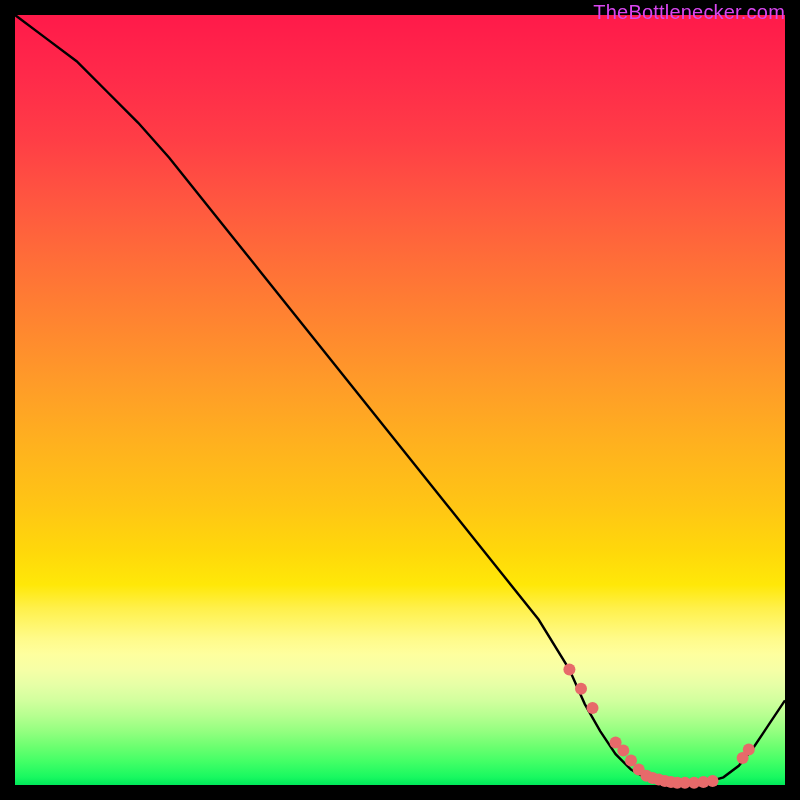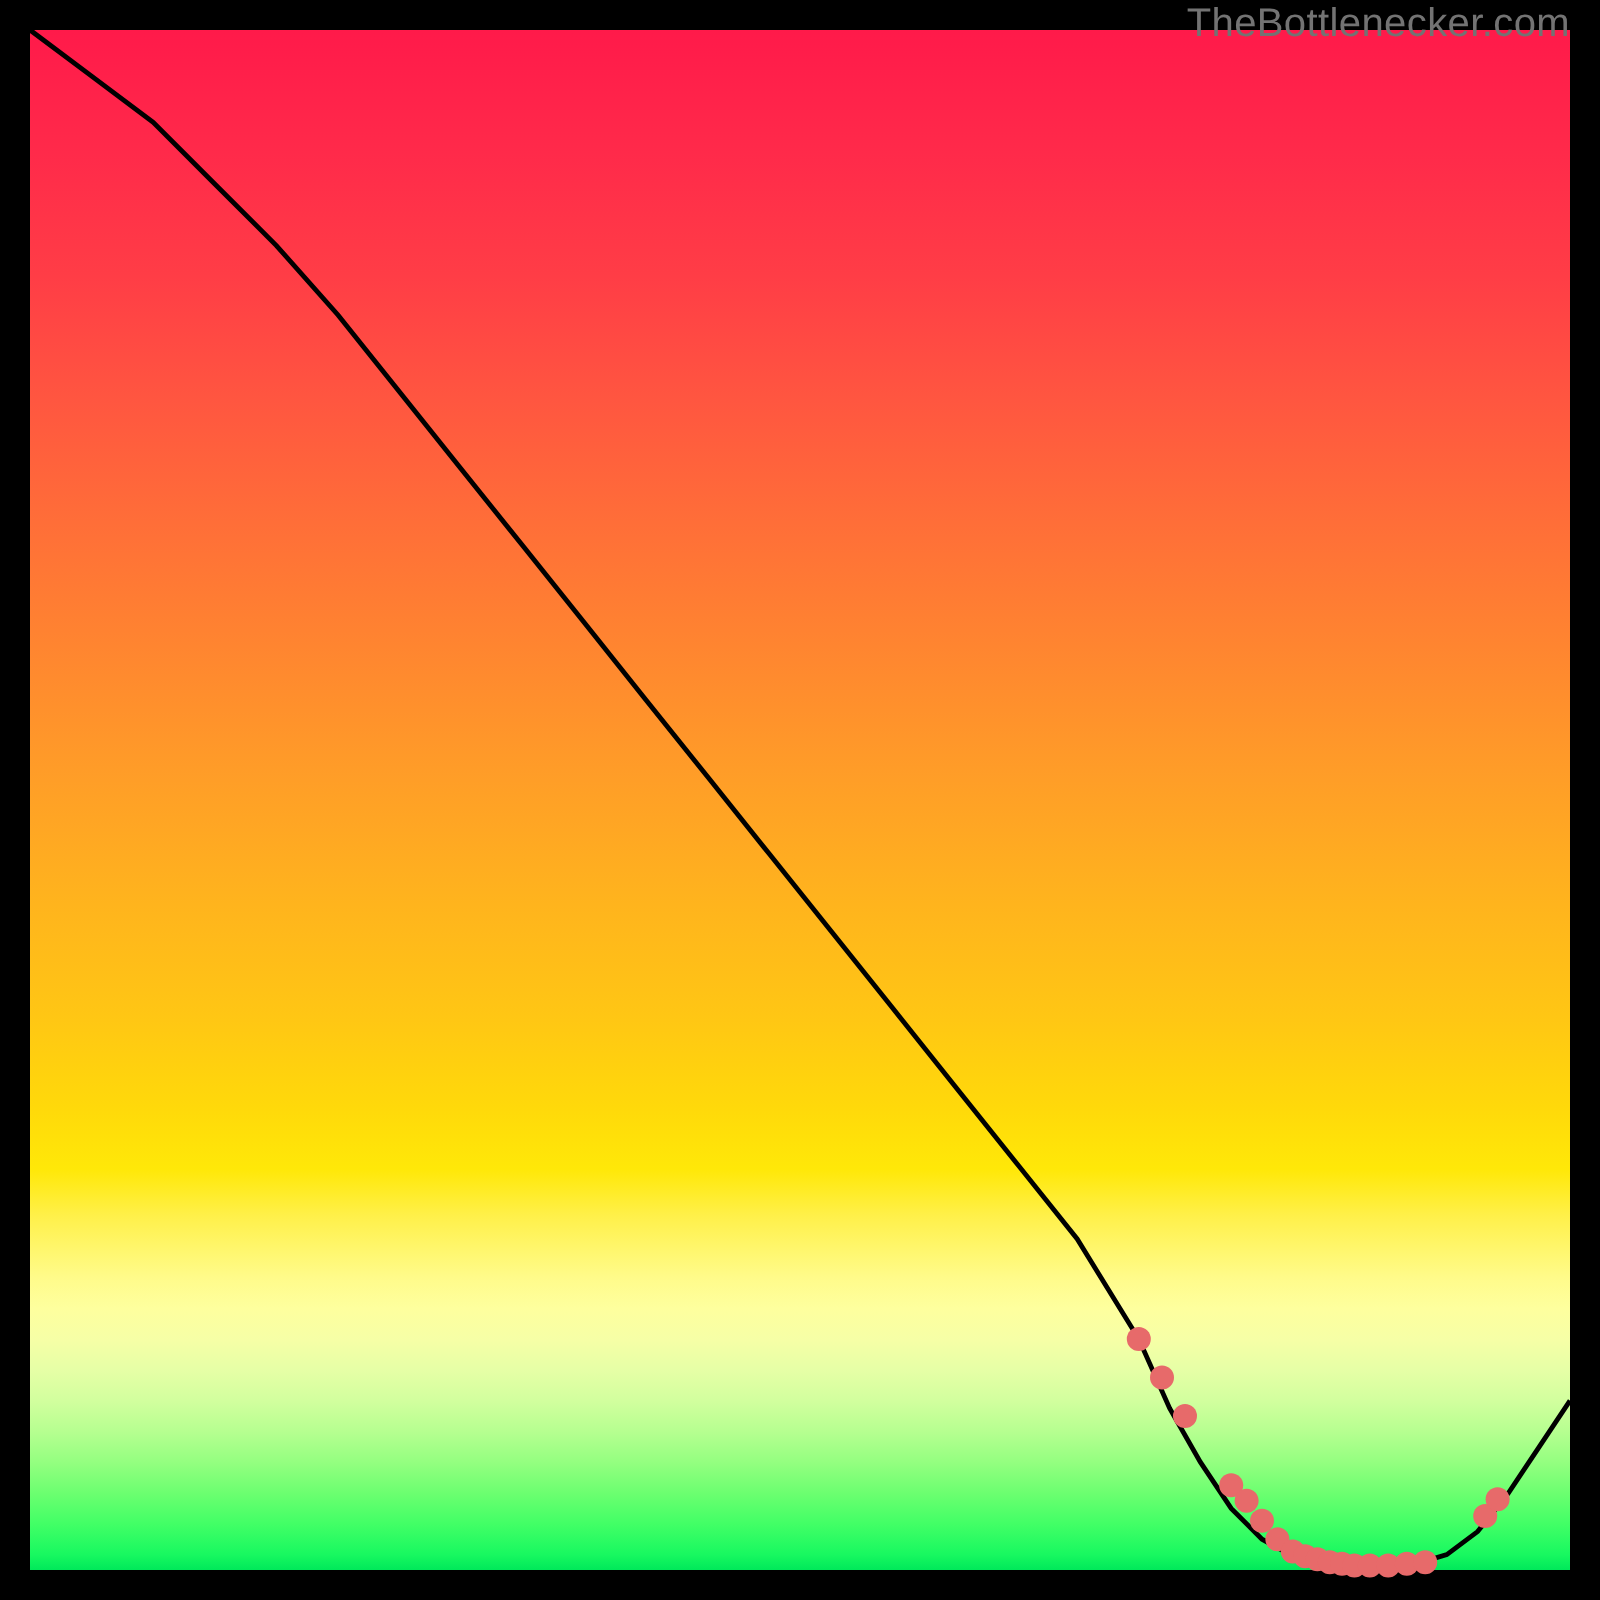--- a/index.html
+++ b/index.html
@@ -52,21 +52,21 @@
       #6cff70 95%,
       #42ff66 97%,
       #18f860 99%,
       #00e85a 100%
     );
   }
   .watermark {
     position: absolute;
     top: -14px;
     right: 0;
-    color: #737373;
+    color: #d946ef;
     font-size: 20px;
     letter-spacing: 0.2px;
     user-select: none;
   }
   svg.curve {
     position: absolute;
     left: 0;
     top: 0;
     width: 770px;
     height: 770px;

